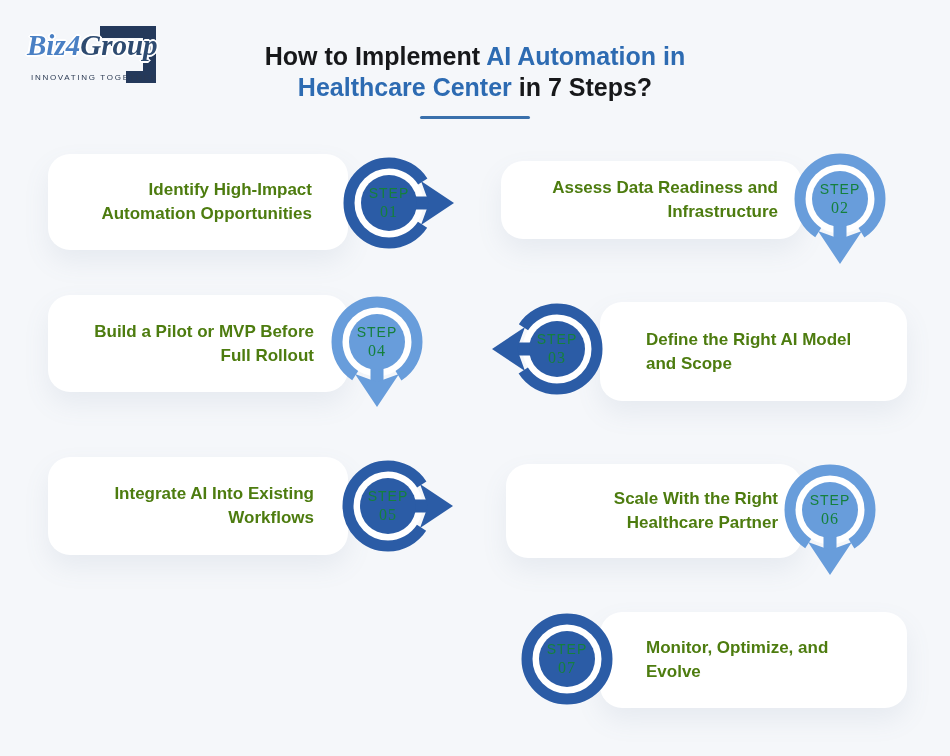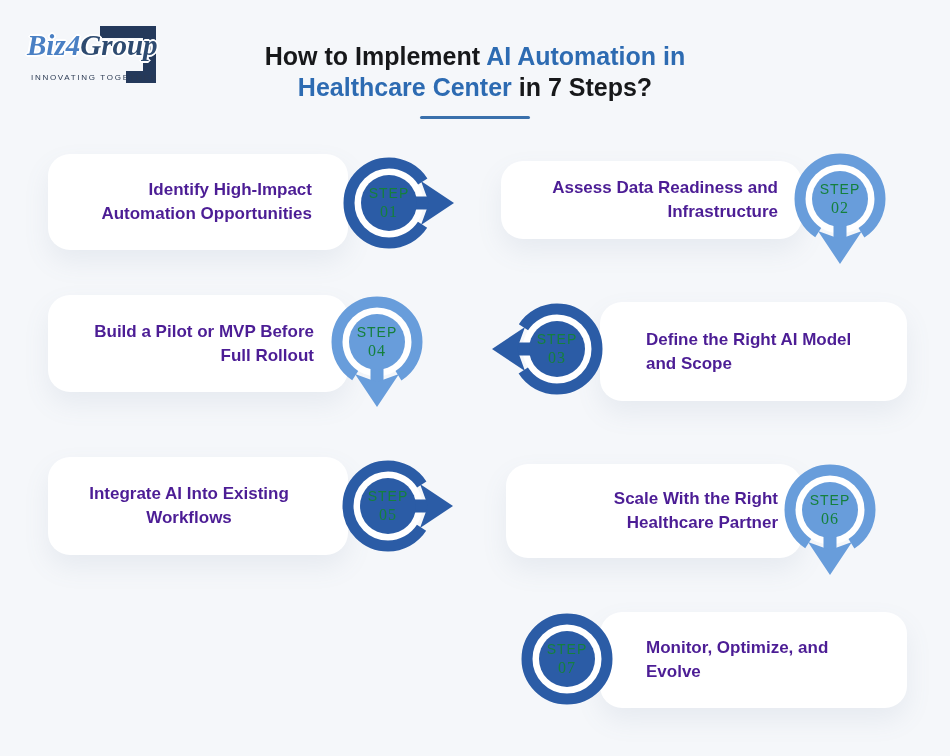--- a/index.html
+++ b/index.html
@@ -30,38 +30,38 @@
   .title{position:absolute;left:0;right:0;top:41px;text-align:center;
     font-size:25px;line-height:31px;font-weight:700;color:#17181a;}
   .title .hl{color:#2d6bb2;}
   .title-underline{width:110px;height:3px;background:#3a70ac;border-radius:2px;margin:13px auto 0;}
   
   .card{
     position:absolute;background:#fff;border-radius:22px;z-index:1;
     box-shadow:0 12px 26px rgba(110,130,160,0.10);
     display:flex;align-items:center;box-sizing:border-box;
   }
-  .card-text{font-size:17px;line-height:24px;font-weight:700;color:#4c1d95;}
+  .card-text{font-size:17px;line-height:24px;font-weight:700;color:#4d7c0f;}
   .align-right{justify-content:flex-end;}
   .align-right .card-text{text-align:right;}
   .align-left{justify-content:flex-start;}
   .align-left .card-text{text-align:left;}
   
   .s1 .card{left:48px;top:154px;width:300px;height:96px;padding-right:36px;}
   .s2 .card{left:501px;top:161px;width:301px;height:78px;padding-right:24px;}
   .s3 .card{left:600px;top:302px;width:307px;height:99px;padding-left:46px;}
   .s4 .card{left:48px;top:295px;width:300px;height:97px;padding-right:34px;}
   .s5 .card{left:48px;top:457px;width:300px;height:98px;padding-right:34px;}
   .s6 .card{left:506px;top:464px;width:296px;height:94px;padding-right:24px;}
   .s7 .card{left:600px;top:612px;width:307px;height:96px;padding-left:46px;}
   .s1 .card-text{max-width:245px;}
   .s2 .card-text{max-width:270px;}
   .s3 .card-text{max-width:235px;}
   .s4 .card-text{max-width:225px;}
-  .s5 .card-text{max-width:250px;text-align:center;}
+  .s5 .card-text{max-width:250px;}
   .s6 .card-text{max-width:245px;}
   .s7 .card-text{max-width:235px;}
   
   .badge{position:absolute;width:150px;height:150px;z-index:2;}
   .s1 .badge{left:314px;top:128px;}
   .s2 .badge{left:765px;top:124px;}
   .s3 .badge{left:482px;top:274px;}
   .s4 .badge{left:302px;top:267px;}
   .s5 .badge{left:313px;top:431px;}
   .s6 .badge{left:755px;top:435px;}

